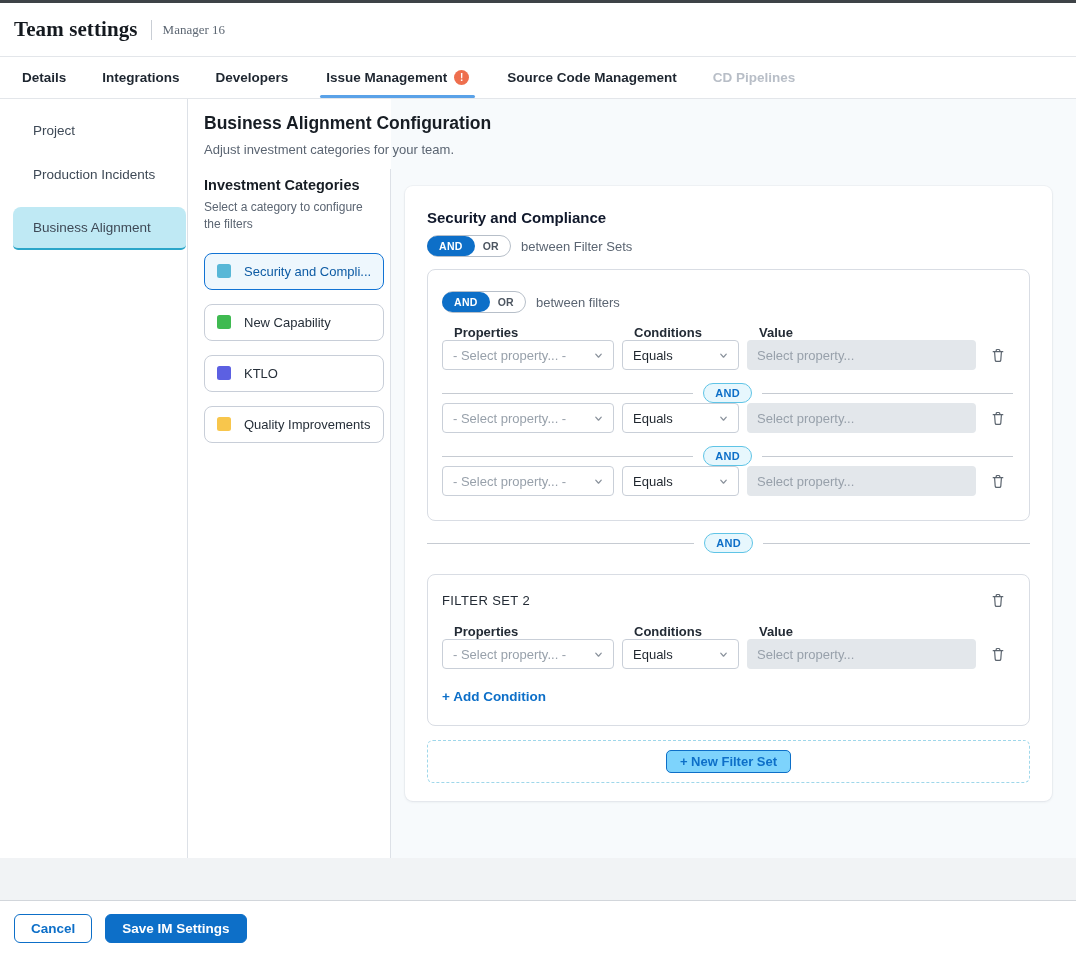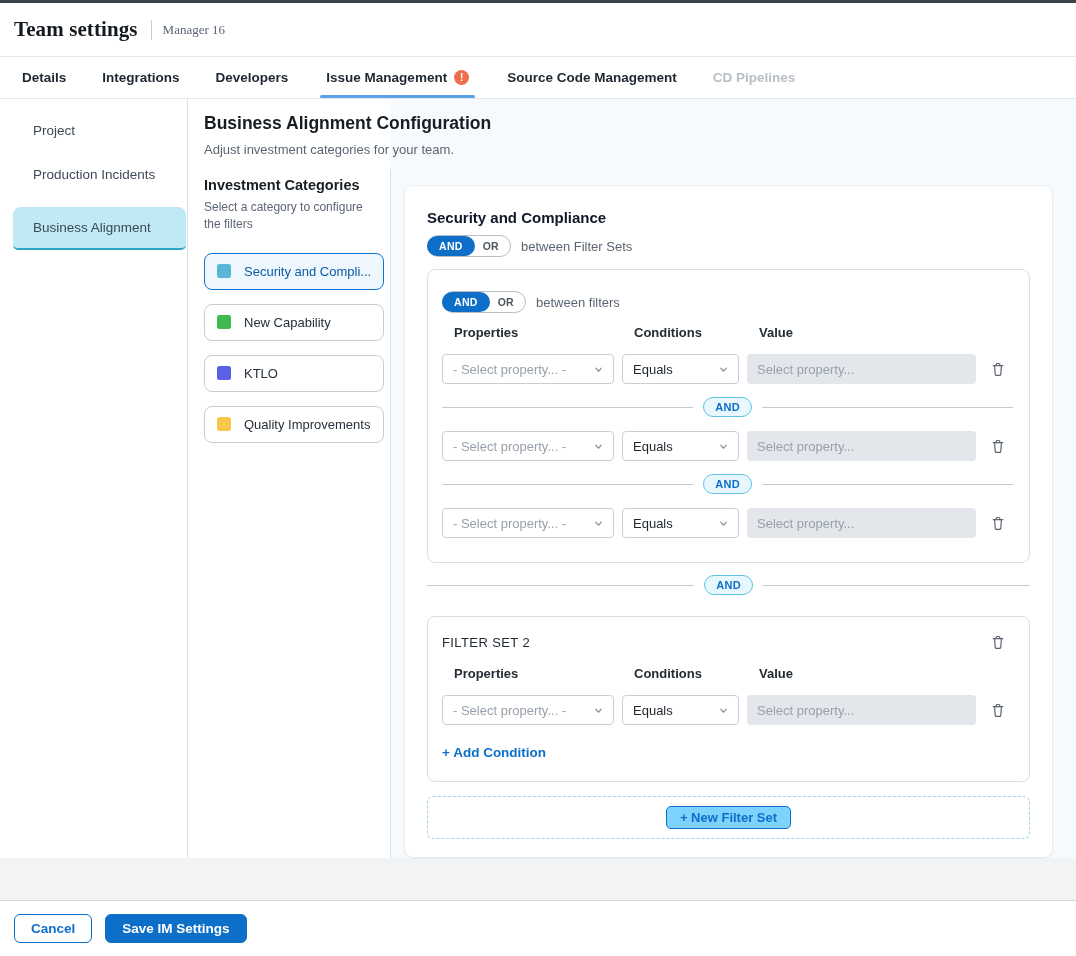--- a/index.html
+++ b/index.html
@@ -50,21 +50,21 @@
   .toggle-row { display: flex; align-items: center; gap: 10px; margin-top: 9px; }
   .toggle { display: inline-flex; align-items: center; border: 1px solid #b7bfc9; border-radius: 999px; background: #fff; }
   .toggle-and { background: #0d6fc8; color: #fff; border-radius: 999px; padding: 4px 12px; font-size: 10.5px; font-weight: bold; margin: -1px; letter-spacing: 0.3px; }
   .toggle-or { padding: 4px 11px 4px 9px; font-size: 10.5px; font-weight: bold; color: #4c5560; letter-spacing: 0.3px; }
   .toggle-caption { font-size: 13px; color: #5b6572; }
 
   .filter-card { border: 1px solid #d9dde4; border-radius: 8px; background: #fff; padding: 15px 16px 24px 14px; margin-top: 12px; }
   .col-headers { display: flex; gap: 8px; margin-top: 12px; font-size: 13px; font-weight: bold; color: #232b35; margin-left: 12px; }
   .col-prop { width: 172px; } .col-cond { width: 117px; } .col-val { width: 229px; }
 
-  .filter-row { display: flex; align-items: center; gap: 8px; margin-top: 14px; }
+  .filter-row { display: flex; align-items: center; gap: 8px; }
   .select { height: 30px; border: 1px solid #c9cfd8; border-radius: 4px; background: #fff; display: flex; align-items: center; justify-content: space-between; padding: 0 9px 0 10px; font-size: 13px; cursor: pointer; }
   .select.prop { width: 172px; color: #98a1ab; }
   .select.cond { width: 117px; color: #1f262e; }
   .chev { color: #8a929c; flex: 0 0 auto; margin-left: 6px; }
   .value-input { width: 229px; height: 30px; background: #e3e7eb; border: none; border-radius: 4px; padding: 0 10px; font-size: 13px; font-family: "Liberation Sans", sans-serif; color: #394450; }
   .value-input::placeholder { color: #98a1ab; }
   .trash-btn { margin-left: auto; margin-right: 5px; background: none; border: none; color: #5c656f; cursor: pointer; display: flex; align-items: center; padding: 2px; }
 
   .connector { display: flex; align-items: center; margin: 13px 0 0 0; }
   .connector .line { flex: 1; border-top: 1px solid #c6cbd2; }

